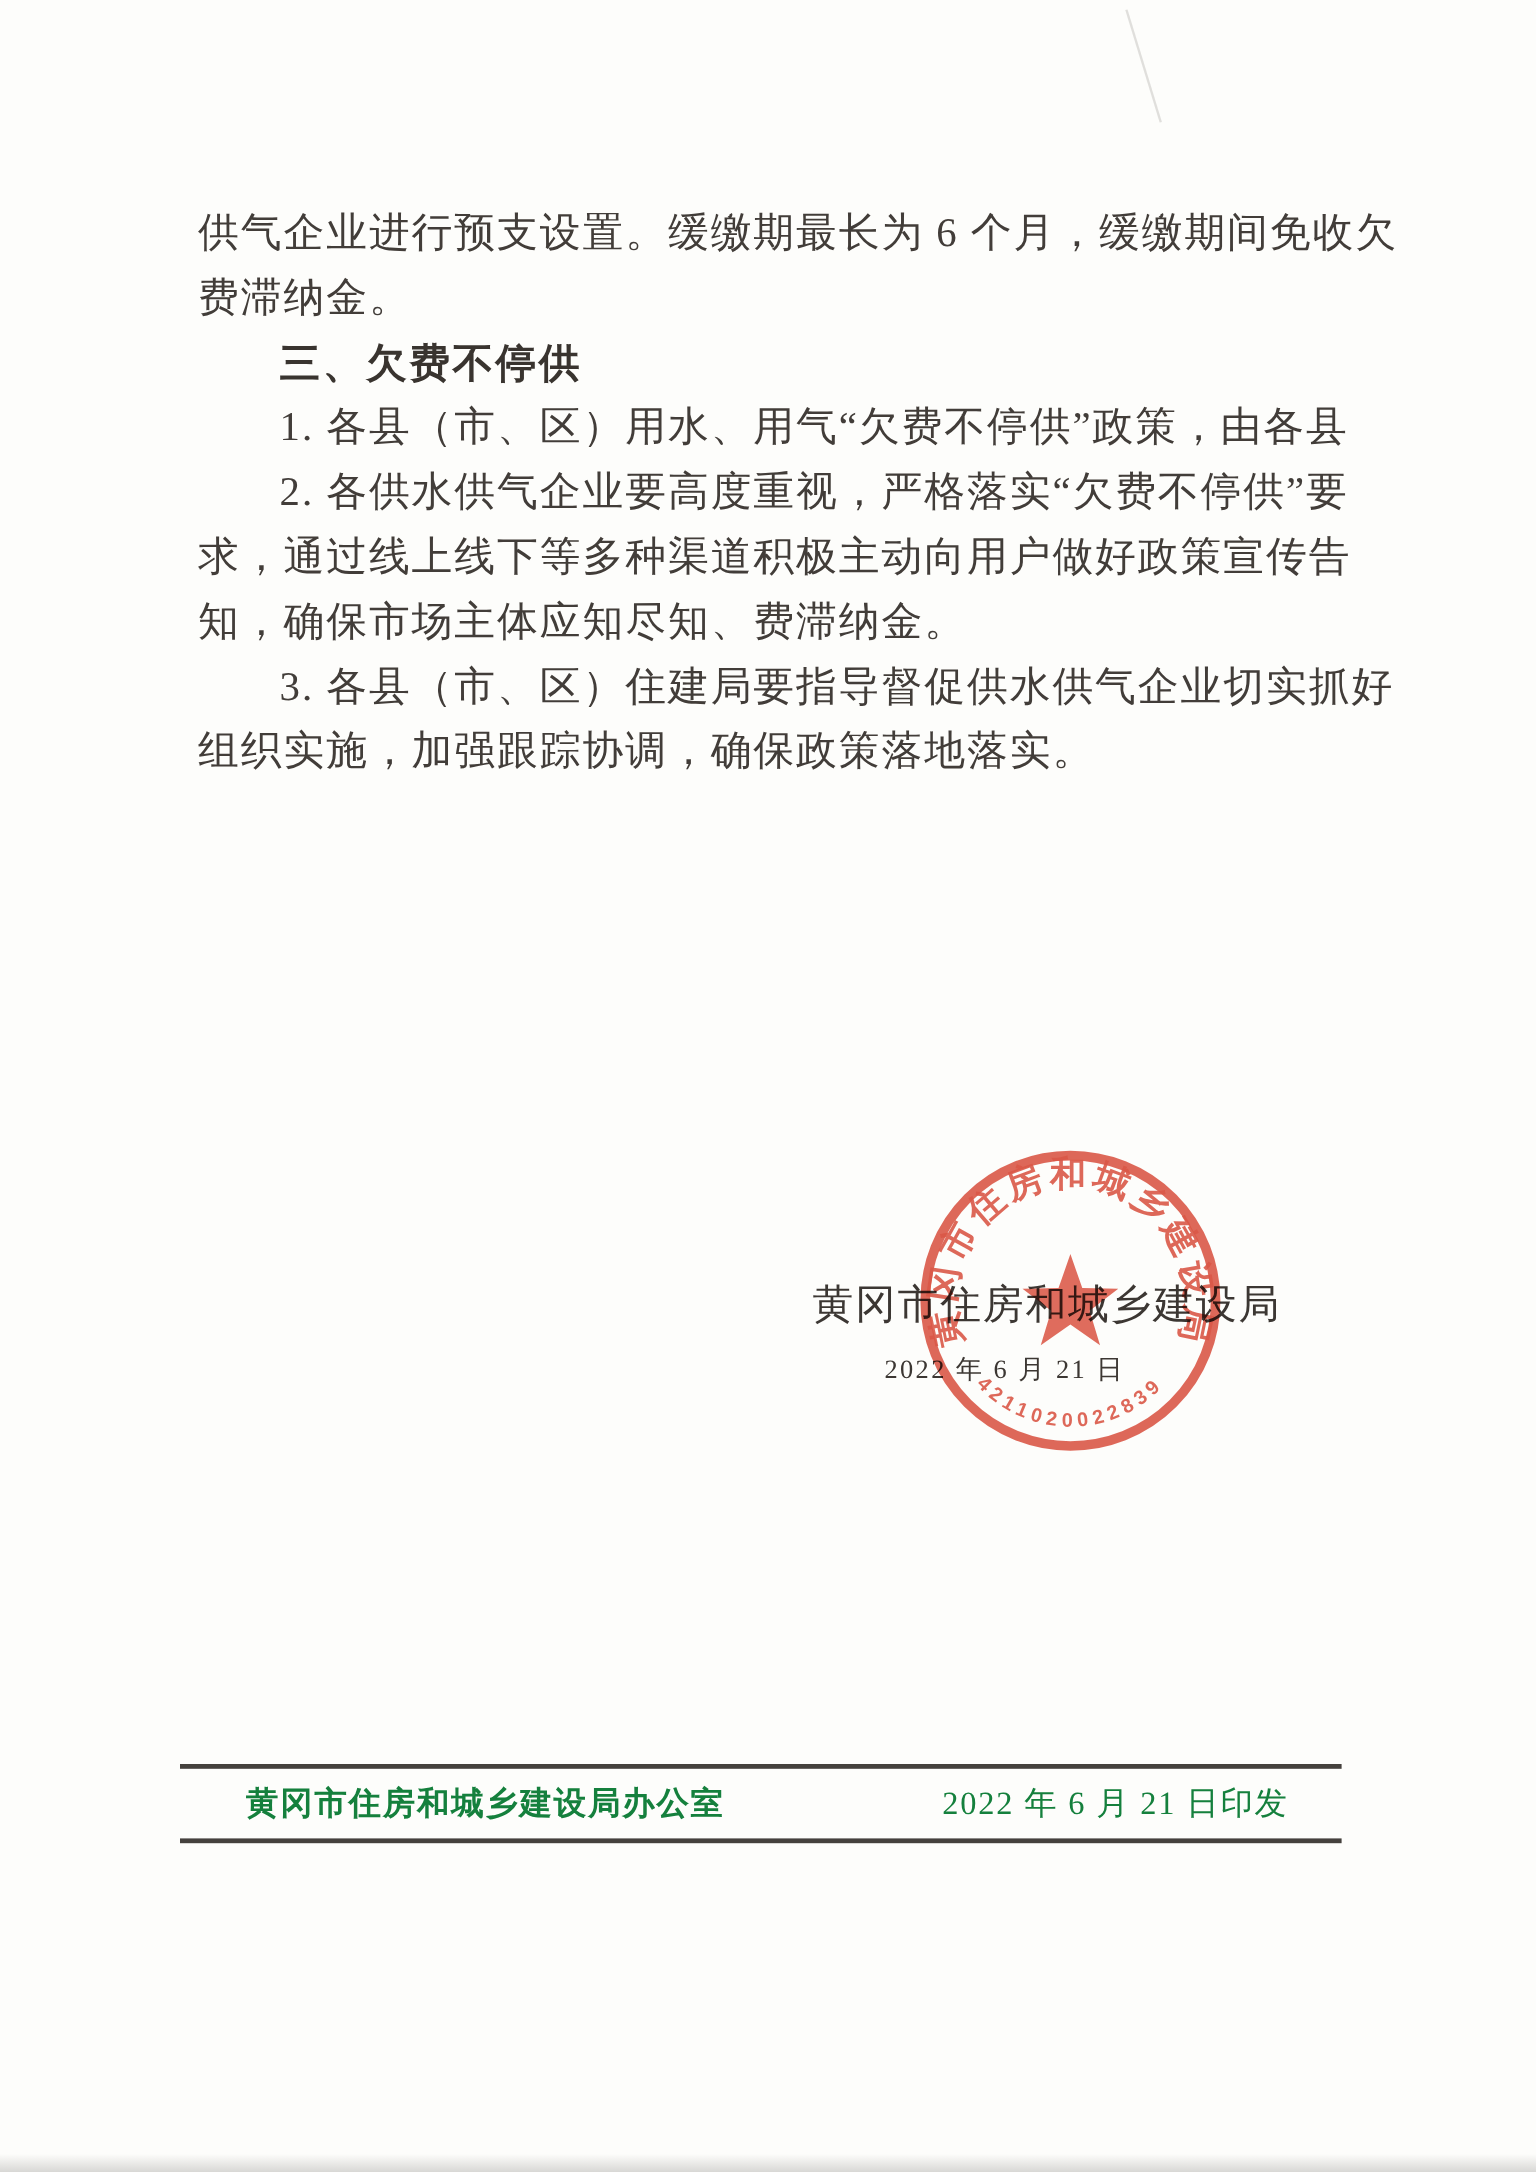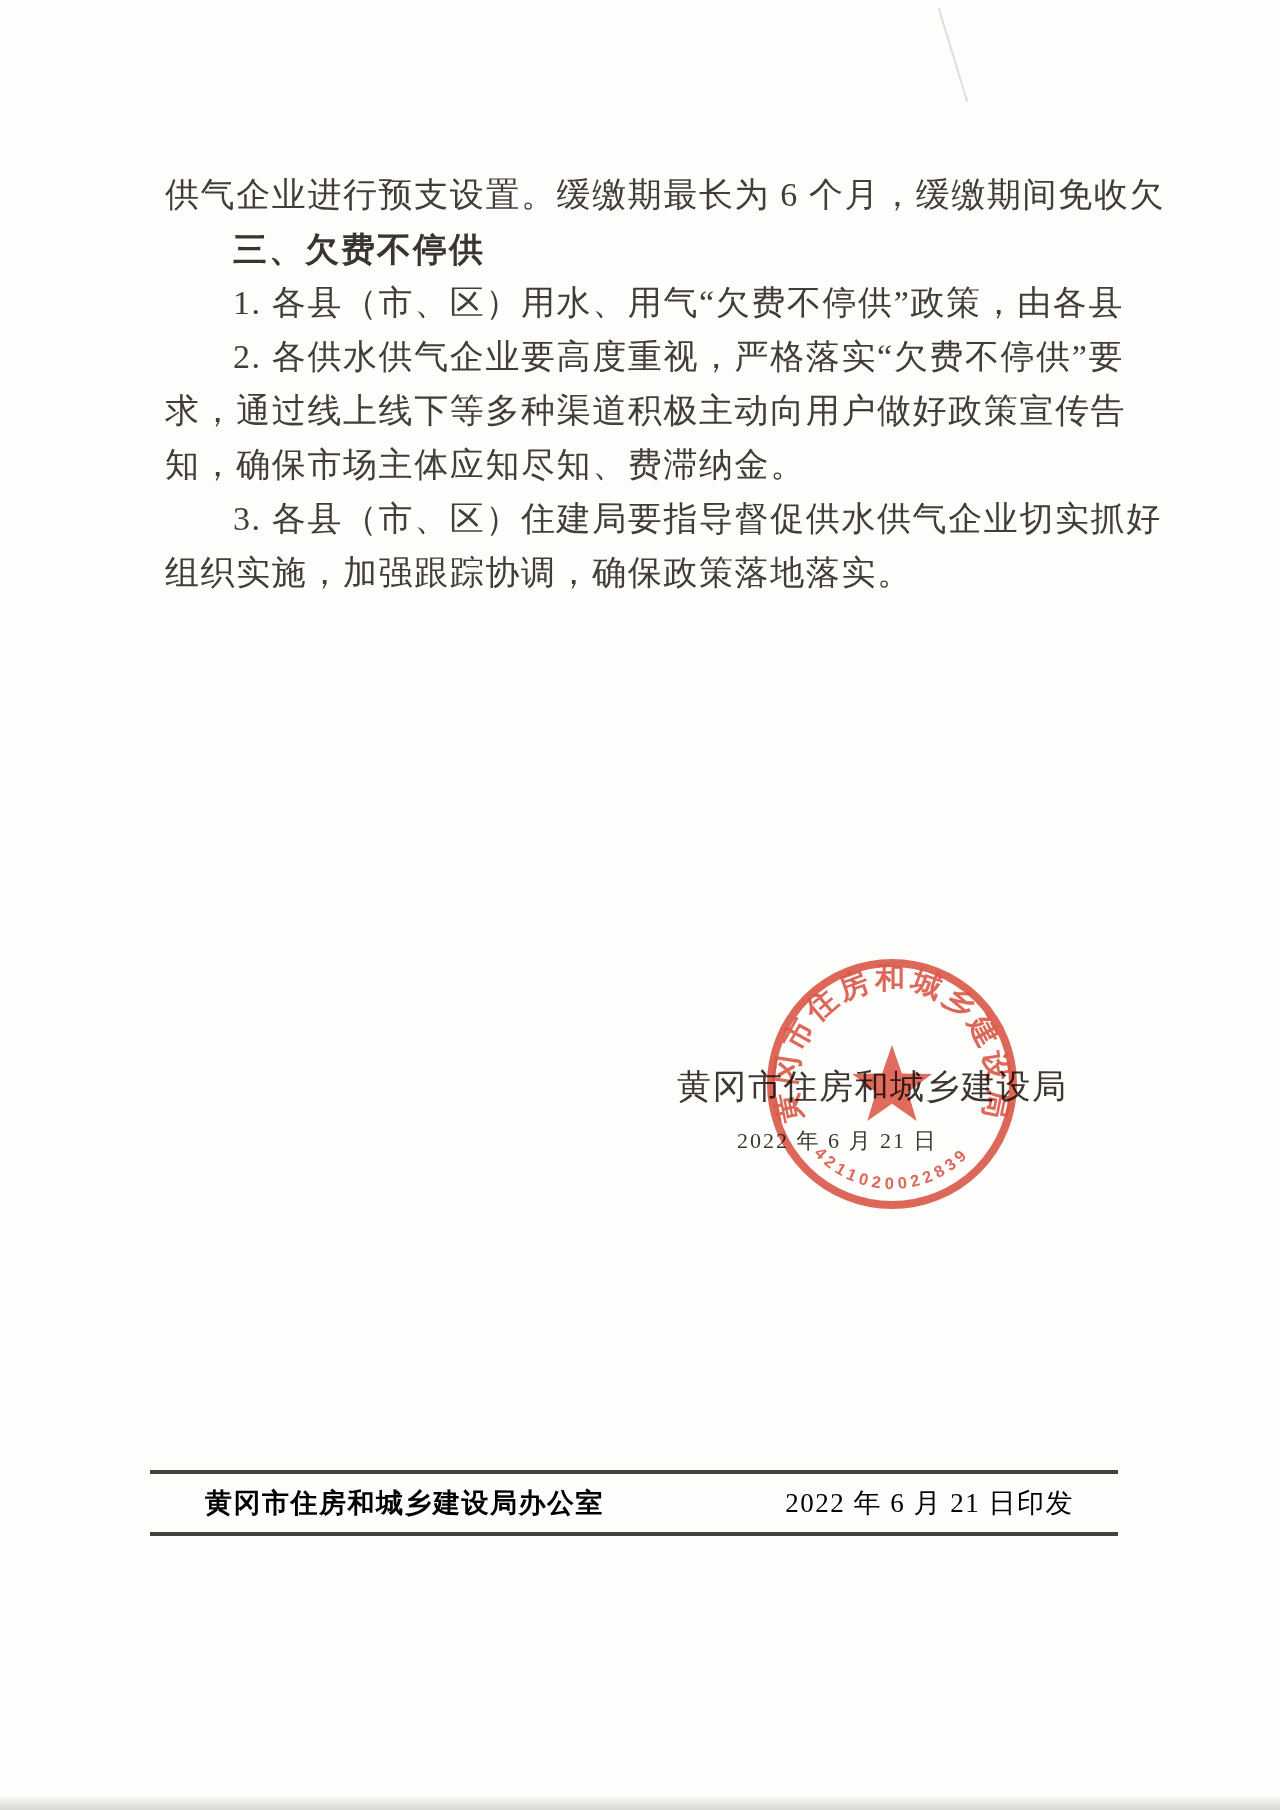--- a/index.html
+++ b/index.html
@@ -28,40 +28,41 @@
     position:absolute;left:757px;top:949px;width:270px;height:270px;
     mix-blend-mode:multiply;opacity:.92;
   }
   .seal text{font-family:"Liberation Sans","DejaVu Sans",sans-serif;}
   .footer-rule{position:absolute;left:150px;width:968px;height:4px;background:#45413d;}
   .footer-rule.top{top:1470px;}
   .footer-rule.bottom{top:1532px;}
   .footer-row{
     position:absolute;left:150px;top:1476px;width:968px;height:54px;
     display:flex;justify-content:space-between;align-items:center;
-    font-size:27px;letter-spacing:1.5px;color:#000000;
+    font-size:27px;letter-spacing:1.5px;color:#15803d;
   }
   .footer-row .office{padding-left:55px;font-weight:600;}
   .footer-row .issued{padding-right:44px;}
   .scan-mark{
     position:absolute;left:952px;top:6px;width:2px;height:98px;
     background:#c9c7c3;opacity:.55;transform:rotate(-17deg);
   }
   .scan-bottom{
     position:absolute;left:0;bottom:0;width:100%;height:15px;
     background:linear-gradient(to bottom, rgba(120,118,114,0), rgba(120,118,114,0.28));
   }
 </style>
 </head>
 <body>
 
 <div class="page">
 
   <div class="body-text">
     <div class="line">供气企业进行预支设置。缓缴期最长为 6 个月，缓缴期间免收欠</div>
+    <div class="line">费滞纳金。</div>
     <div class="line indent heading">三、欠费不停供</div>
     <div class="line indent">1. 各县（市、区）用水、用气“欠费不停供”政策，由各县</div>
     <div class="line indent">2. 各供水供气企业要高度重视，严格落实“欠费不停供”要</div>
     <div class="line">求，通过线上线下等多种渠道积极主动向用户做好政策宣传告</div>
     <div class="line">知，确保市场主体应知尽知、费滞纳金。</div>
     <div class="line indent">3. 各县（市、区）住建局要指导督促供水供气企业切实抓好</div>
     <div class="line">组织实施，加强跟踪协调，确保政策落地落实。</div>
   </div>
 
   <div class="sig-agency">黄冈市住房和城乡建设局</div>

